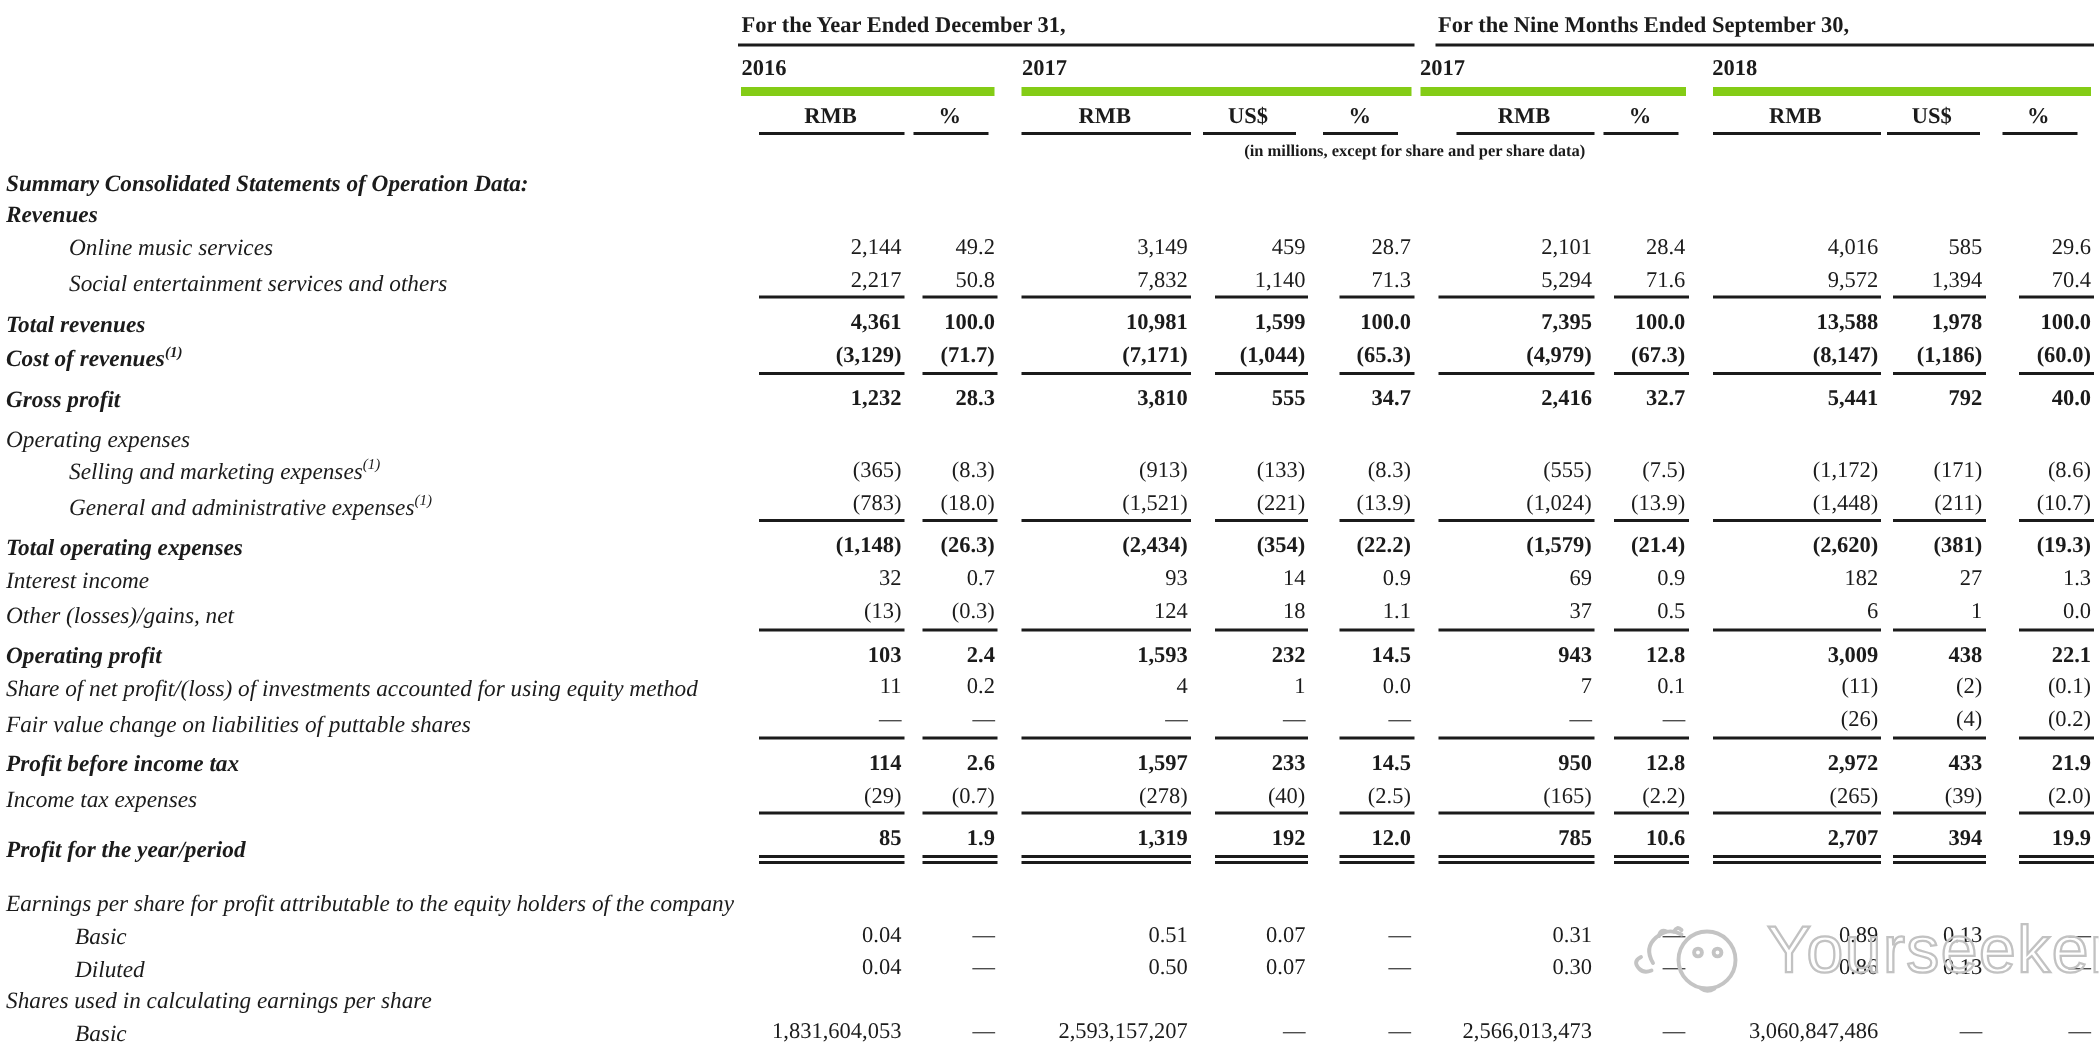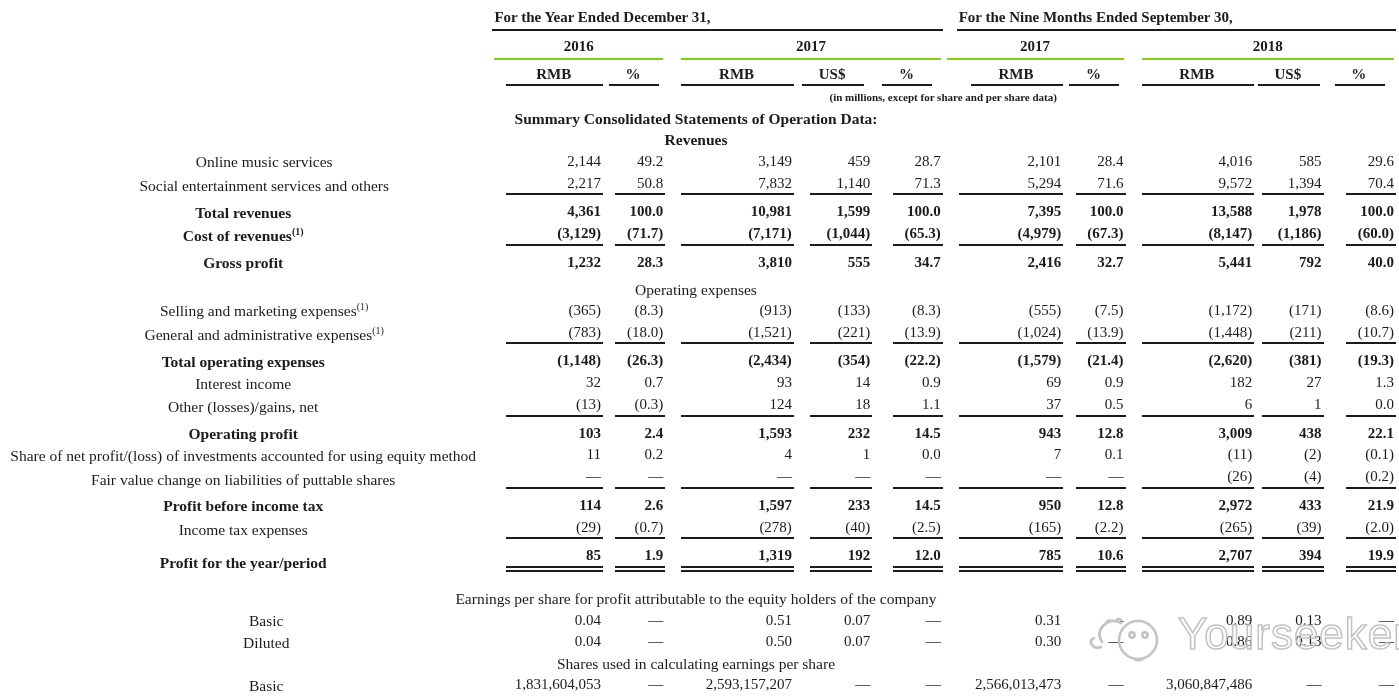--- a/index.html
+++ b/index.html
@@ -6,40 +6,40 @@
   body{
     width:1399px;height:697px;background:#ffffff;color:#1b1b1b;
     font-family:"Liberation Serif", serif;position:relative;overflow:hidden;
   }
   table{border-collapse:collapse;table-layout:fixed;width:1392px;margin:8px 0 0 4px;}
   th,td{padding:0 0 2px 0;vertical-align:bottom;font-size:15px;line-height:1.25;}
   thead th{font-weight:bold;vertical-align:bottom;}
   .lblcol{width:484px;}
   .c1{width:112px}.c2{width:62px}.c3{width:128px}.c4{width:78px}.c5{width:70px}
   .c6{width:120px}.c7{width:62px}.c8{width:128px}.c9{width:69px}.c10{width:72px}
-  td.lbl{text-align:center;font-size:15.5px;padding-right:8px;}
+  td.lbl{text-align:left;font-size:15.5px;padding-right:8px;font-style:italic;}
   td.num{text-align:right;}
   .v{padding:0 2px 1px 0;}
   .rmb .v{display:block;margin-left:16px;}
   .gap.rmb .v{}
   .pct .v{display:inline-block;min-width:48px;}
   .usd .v{display:inline-block;min-width:60px;}
   td.u .v{border-bottom:2px solid #1b1b1b;}
   td.uu .v{border-bottom:6px double #1b1b1b;}
   tr.sp-sm td{padding-top:5px;}
   tr.sp-lg td{padding-top:15px;}
   .b{font-weight:bold;}
   .ind1{padding-left:42px;}
   .ind2{padding-left:46px;}
   .hang{padding-left:26px;text-indent:-26px;}
   sup{font-size:10px;line-height:0;}
   
   th .grp{border-bottom:2px solid #1b1b1b;text-align:left;padding:0 2px 2px 2px;margin-left:2px;}
   th .grp2{margin-left:14px;}
-  th .yr{border-bottom:2px solid #84cc16;text-align:center;padding-bottom:2px;margin:4px 2px 0 4px;}
+  th .yr{border-bottom:6px solid #84cc16;text-align:left;padding-bottom:2px;margin:4px 2px 0 4px;}
   th .yr2{margin-left:16px;}
   th.num{text-align:center;}
   th.rmb .v{display:block;margin-left:16px;text-align:center;border-bottom:2px solid #1b1b1b;margin-top:3px;}
   th.gap.rmb .v{margin-left:28px;}
   th.pct .v,th.usd .v{display:inline-block;border-bottom:2px solid #1b1b1b;margin-top:3px;text-align:center;}
   th.pct .v{min-width:48px;}
   th.usd .v{min-width:60px;}
   th.note{text-align:center;font-weight:bold;padding:3px 0 4px 0;font-size:11px;}
   
   .watermark{

